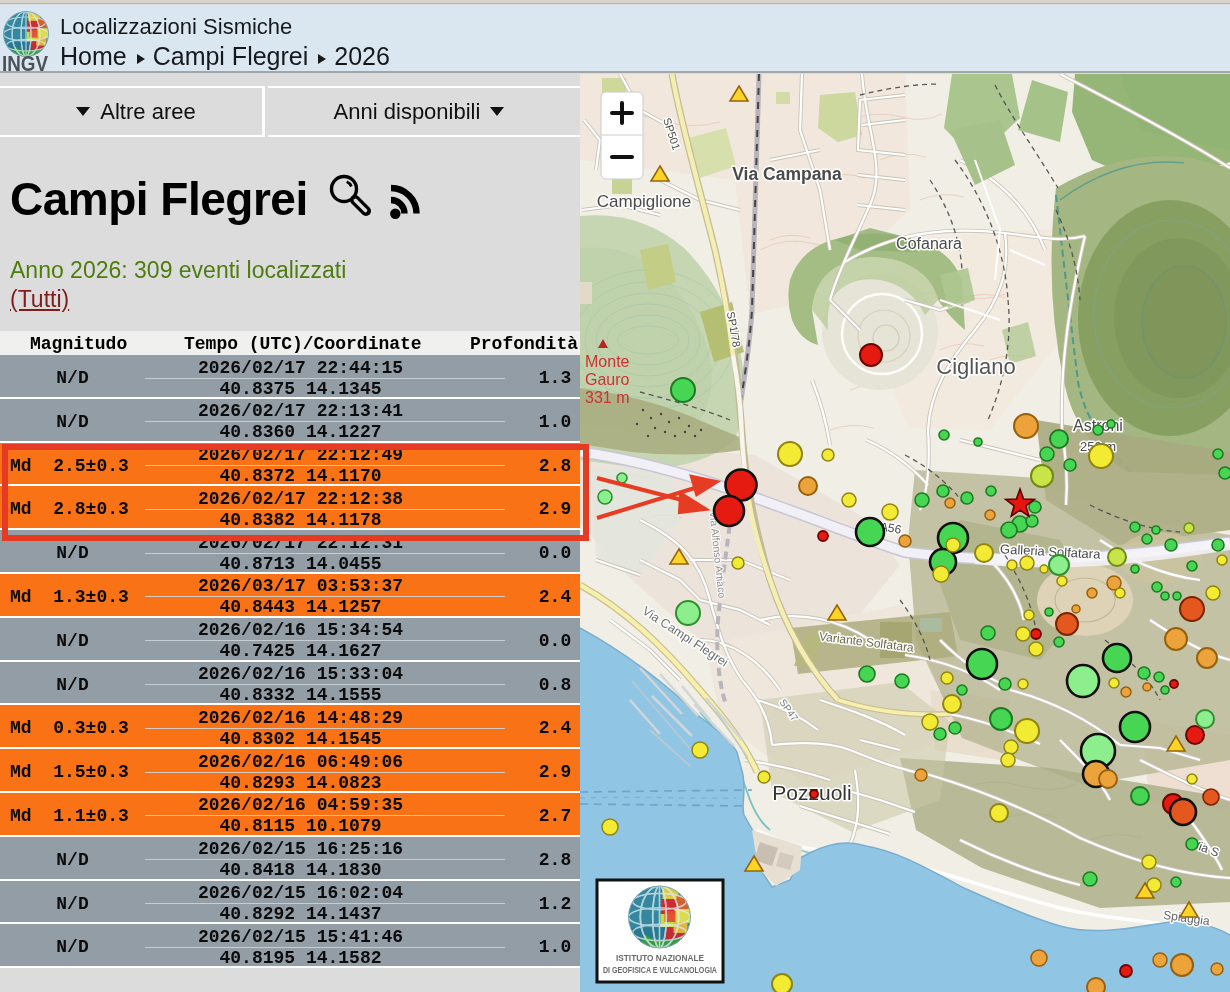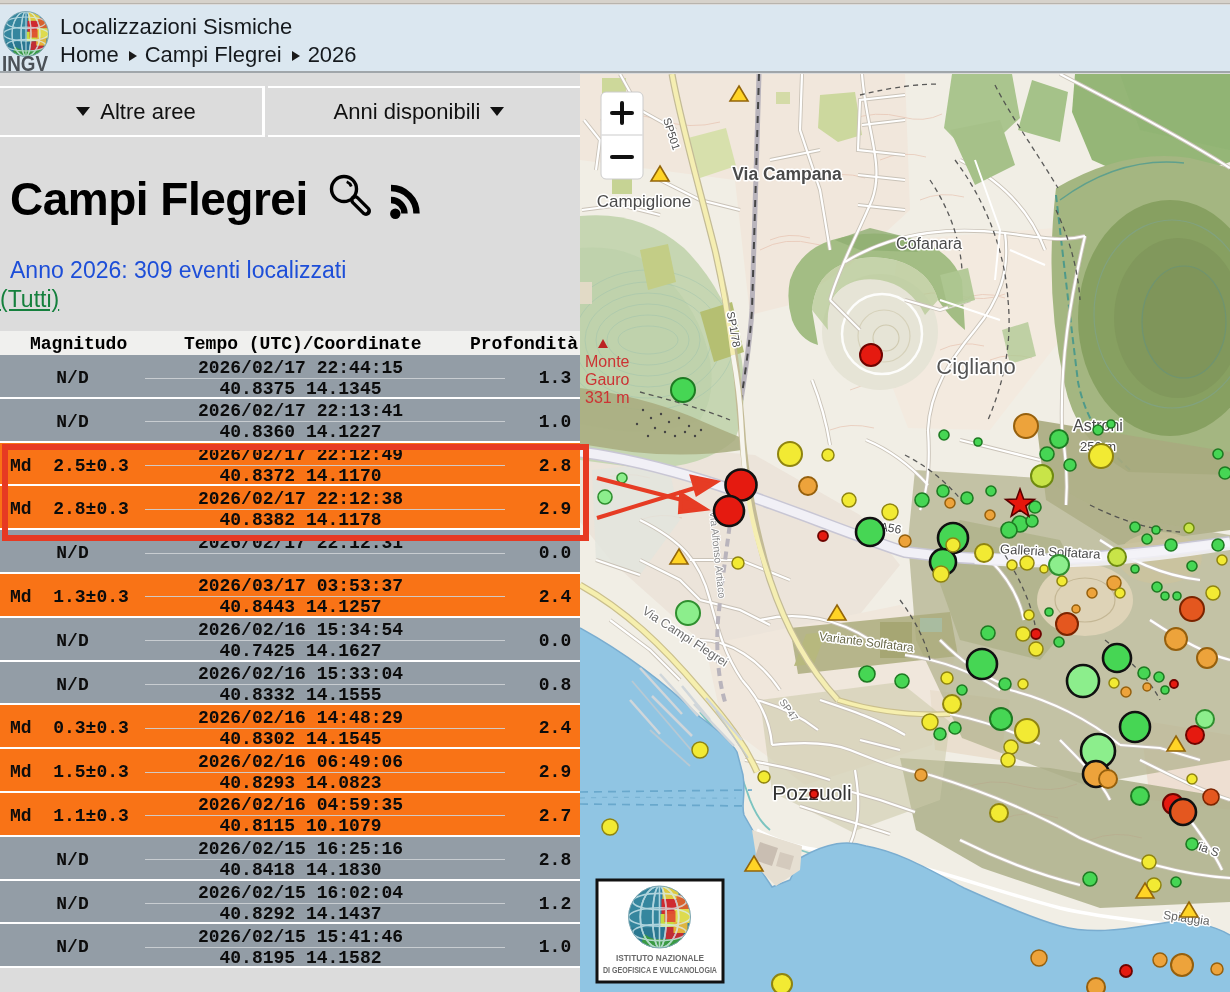--- a/index.html
+++ b/index.html
@@ -3,38 +3,38 @@
 <style>
 * { margin:0; padding:0; box-sizing:border-box; }
 html,body { width:1230px; height:992px; overflow:hidden; background:#dcdcdc;
   font-family:"Liberation Sans", sans-serif; }
 #topstrip { position:absolute; left:0; top:0; width:1230px; height:4px;
   background:#d6d2cb; border-bottom:1px solid #b8b4ad; }
 #header { position:absolute; left:0; top:5px; width:1230px; height:68px;
   background:#dbe7f0; border-bottom:2px solid #a0a6aa; }
 #hlogo { position:absolute; left:1px; top:1px; width:50px; height:66px; }
 #htitle { position:absolute; left:60px; top:9px; font-size:22px; color:#15191d; }
-#hcrumb { position:absolute; left:60px; top:37px; font-size:22px; color:#15191d; }
+#hcrumb { position:absolute; left:60px; top:37px; font-size:25px; color:#15191d; }
 .crumbsep { display:inline-block; width:0; height:0; border-left:8px solid #1a1a1a;
   border-top:5.5px solid transparent; border-bottom:5.5px solid transparent; margin:0 8px 1px 10px; }
 #panel { position:absolute; left:0; top:75px; width:580px; height:917px; background:#dcdcdc; }
 #map { position:absolute; left:580px; top:74px; }
 .tab { position:absolute; top:11px; height:51px; background:#dcdcdc;
   border-top:2px solid #fff; border-bottom:2px solid #fff;
   font-size:22px; color:#111; text-align:center; line-height:47px; }
 #tab1 { left:0; width:265px; border-right:3px solid #fff; }
 #tab2 { left:268px; width:312px; }
 .dna { display:inline-block; width:0; height:0; border-left:7px solid transparent;
   border-right:7px solid transparent; border-top:9px solid #111; vertical-align:middle;
   margin:0 10px 3px 10px; }
 #h1 { position:absolute; left:10px; top:97px; font-size:46px; font-weight:bold;
   color:#000; letter-spacing:-0.5px; }
 #icons { position:absolute; left:325px; top:99px; }
-#anno { position:absolute; left:10px; top:182px; font-size:23px; color:#1d4ed8; }
-#tutti { position:absolute; left:0; top:211px; font-size:23px; color:#15803d;
+#anno { position:absolute; left:10px; top:182px; font-size:23px; color:#4d7c0f; }
+#tutti { position:absolute; left:10px; top:211px; font-size:23px; color:#7f1d1d;
   text-decoration:underline; }
 #thead { position:absolute; left:0; top:256px; width:583px; height:28px;
   background:#f0f0ee; border-bottom:2px solid #5a5a5a;
   font-family:"Liberation Mono", monospace; font-weight:bold; font-size:18px; color:#000; }
 #thead span { position:absolute; top:3px; }
 #tbl { position:absolute; left:0; top:280px; width:583px; height:637px; overflow:hidden;
   font-family:"Liberation Mono", monospace; font-weight:bold; font-size:18px; color:#0c0c0c; }
 .row { position:relative; width:583px; height:43.8px; border-bottom:2px solid #fff; }
 .row.gry { background:#939da6;padding-left:32px; }
 .row.blu { background:#f97316; }
@@ -136,20 +136,21 @@
 <div class="mag"><span class="md">Md</span>&nbsp;&nbsp;2.8±0.3</div>
 <div class="hrln"></div>
 <div class="tm">2026/02/17 22:12:38</div>
 <div class="co">40.8382 14.1178</div>
 <div class="dep">2.9</div>
 </div>
 <div class="row gry">
 <div class="magc">N/D</div>
 <div class="hrln"></div>
 <div class="tm">2026/02/17 22:12:31</div>
+<div class="co">40.8713 14.0455</div>
 <div class="dep">0.0</div>
 </div>
 <div class="row blu">
 <div class="mag"><span class="md">Md</span>&nbsp;&nbsp;1.3±0.3</div>
 <div class="hrln"></div>
 <div class="tm">2026/03/17 03:53:37</div>
 <div class="co">40.8443 14.1257</div>
 <div class="dep">2.4</div>
 </div>
 <div class="row gry">

